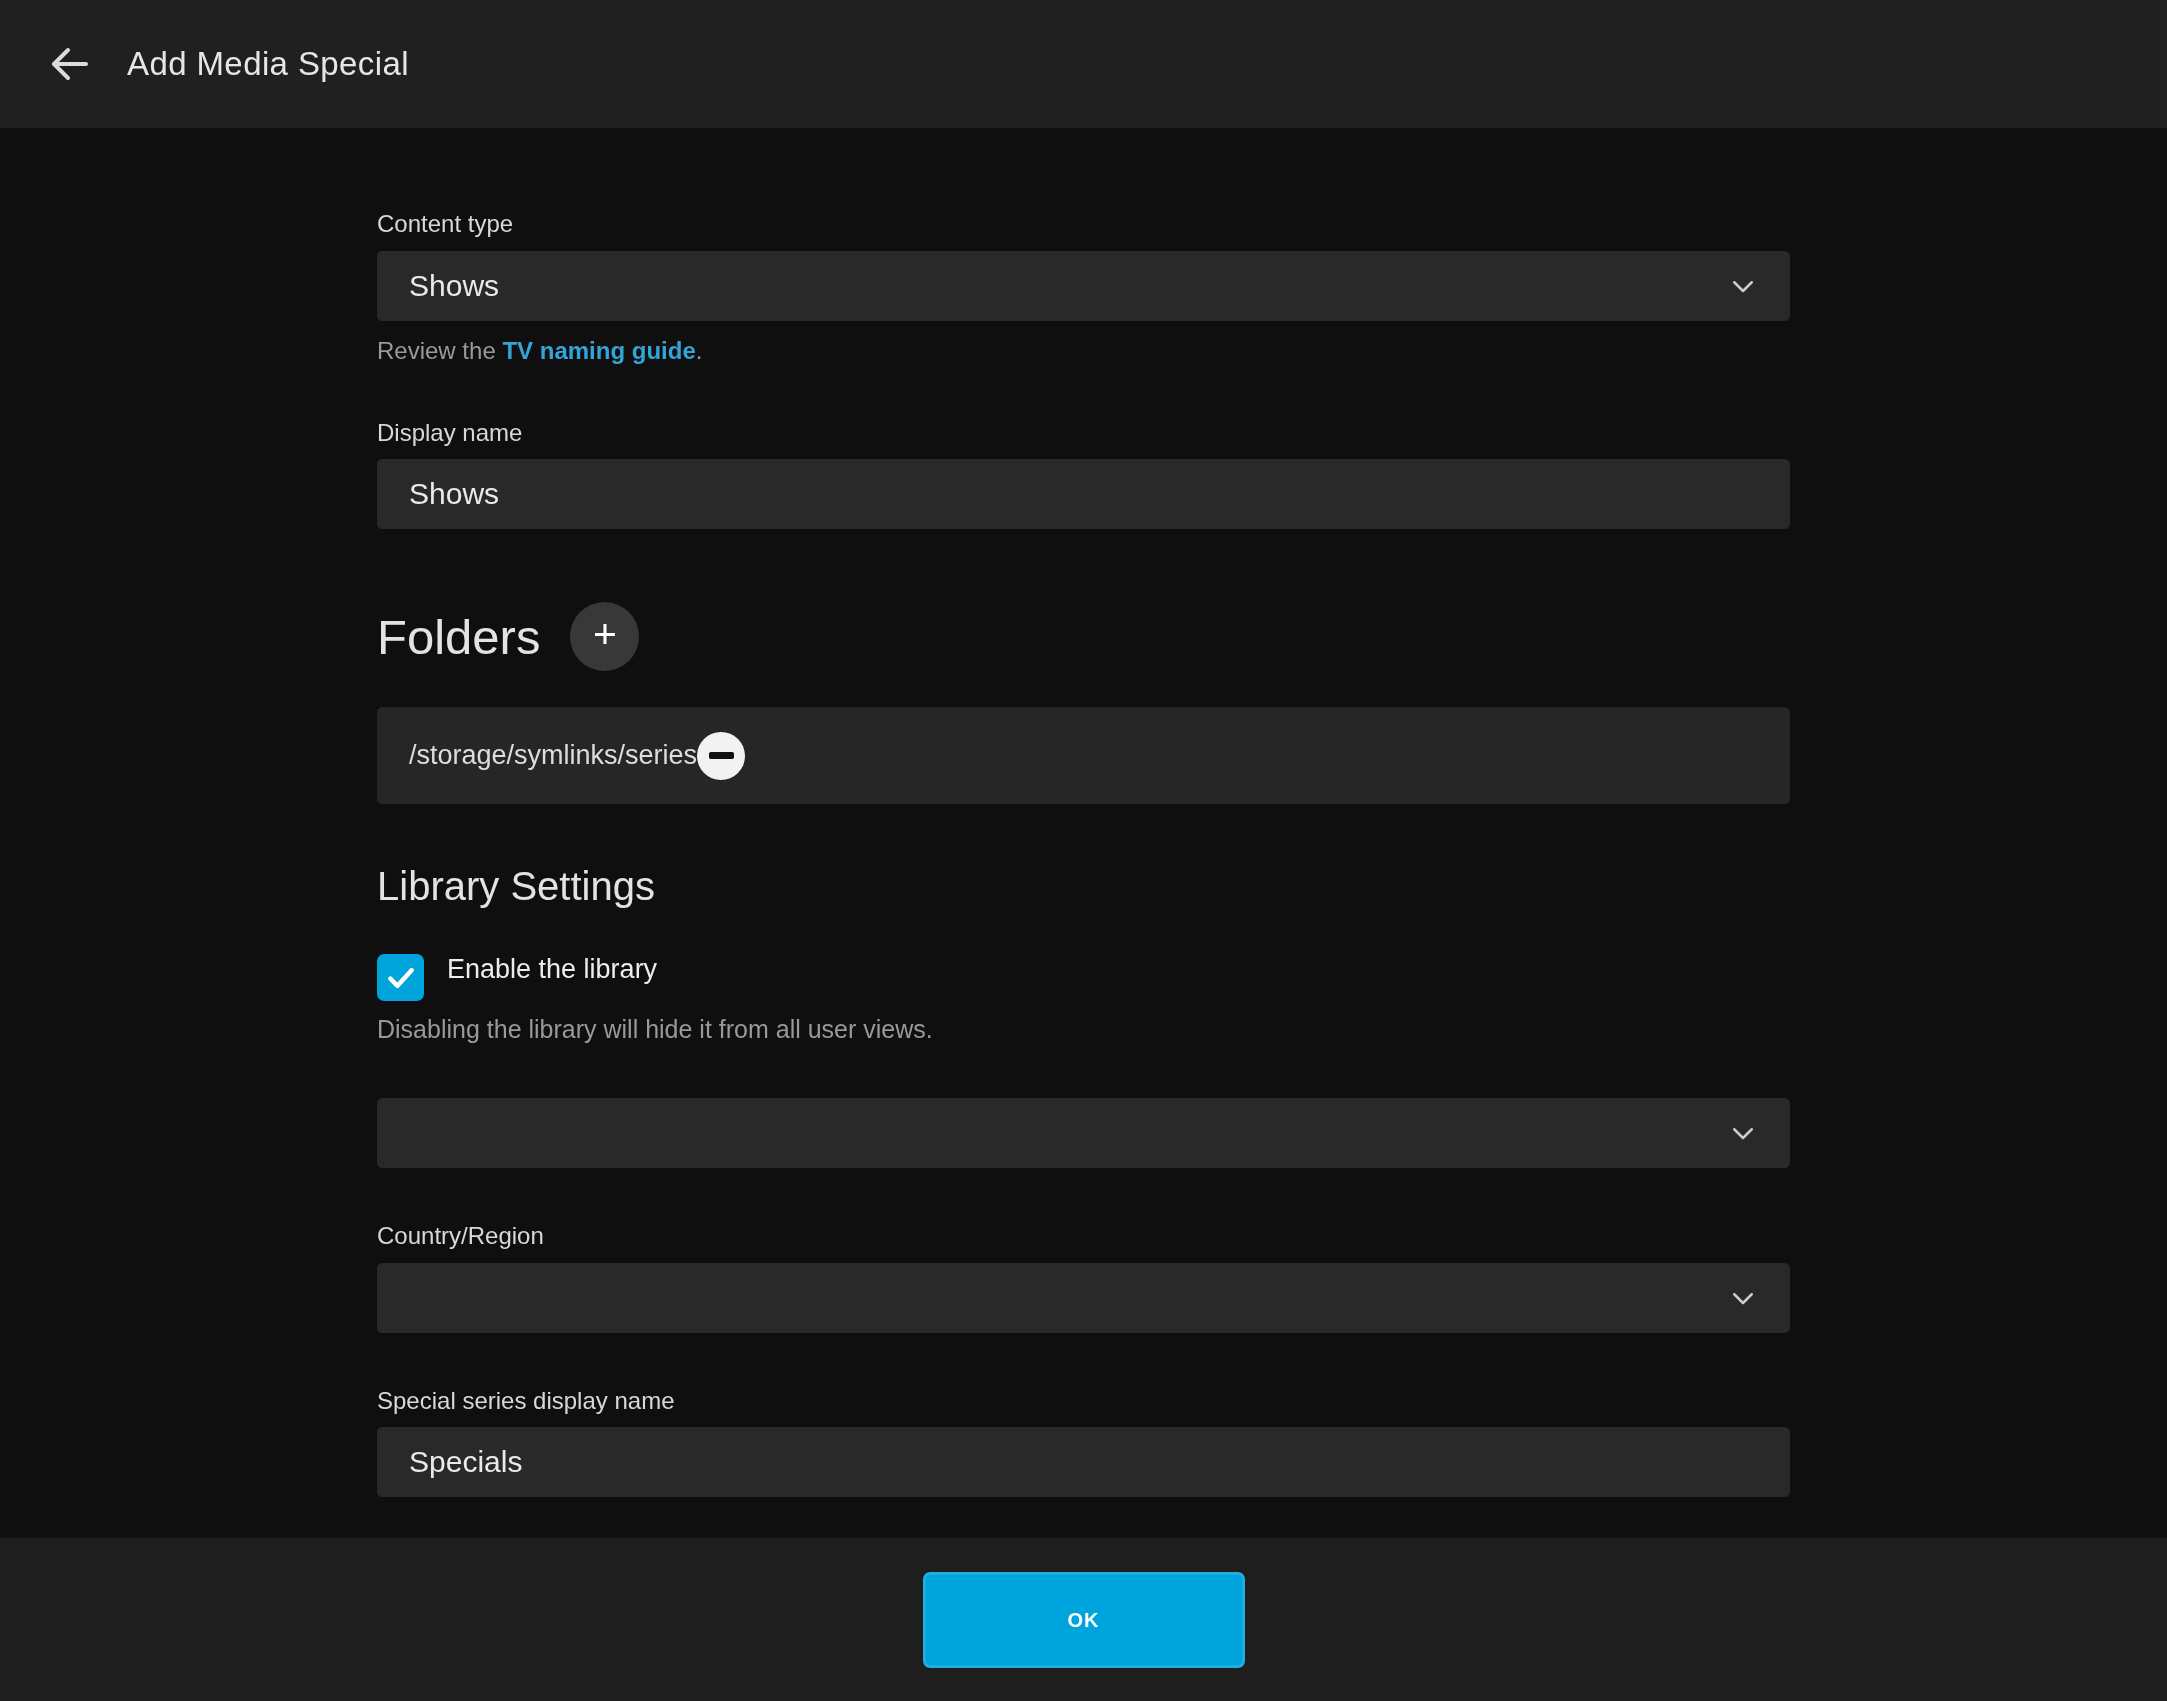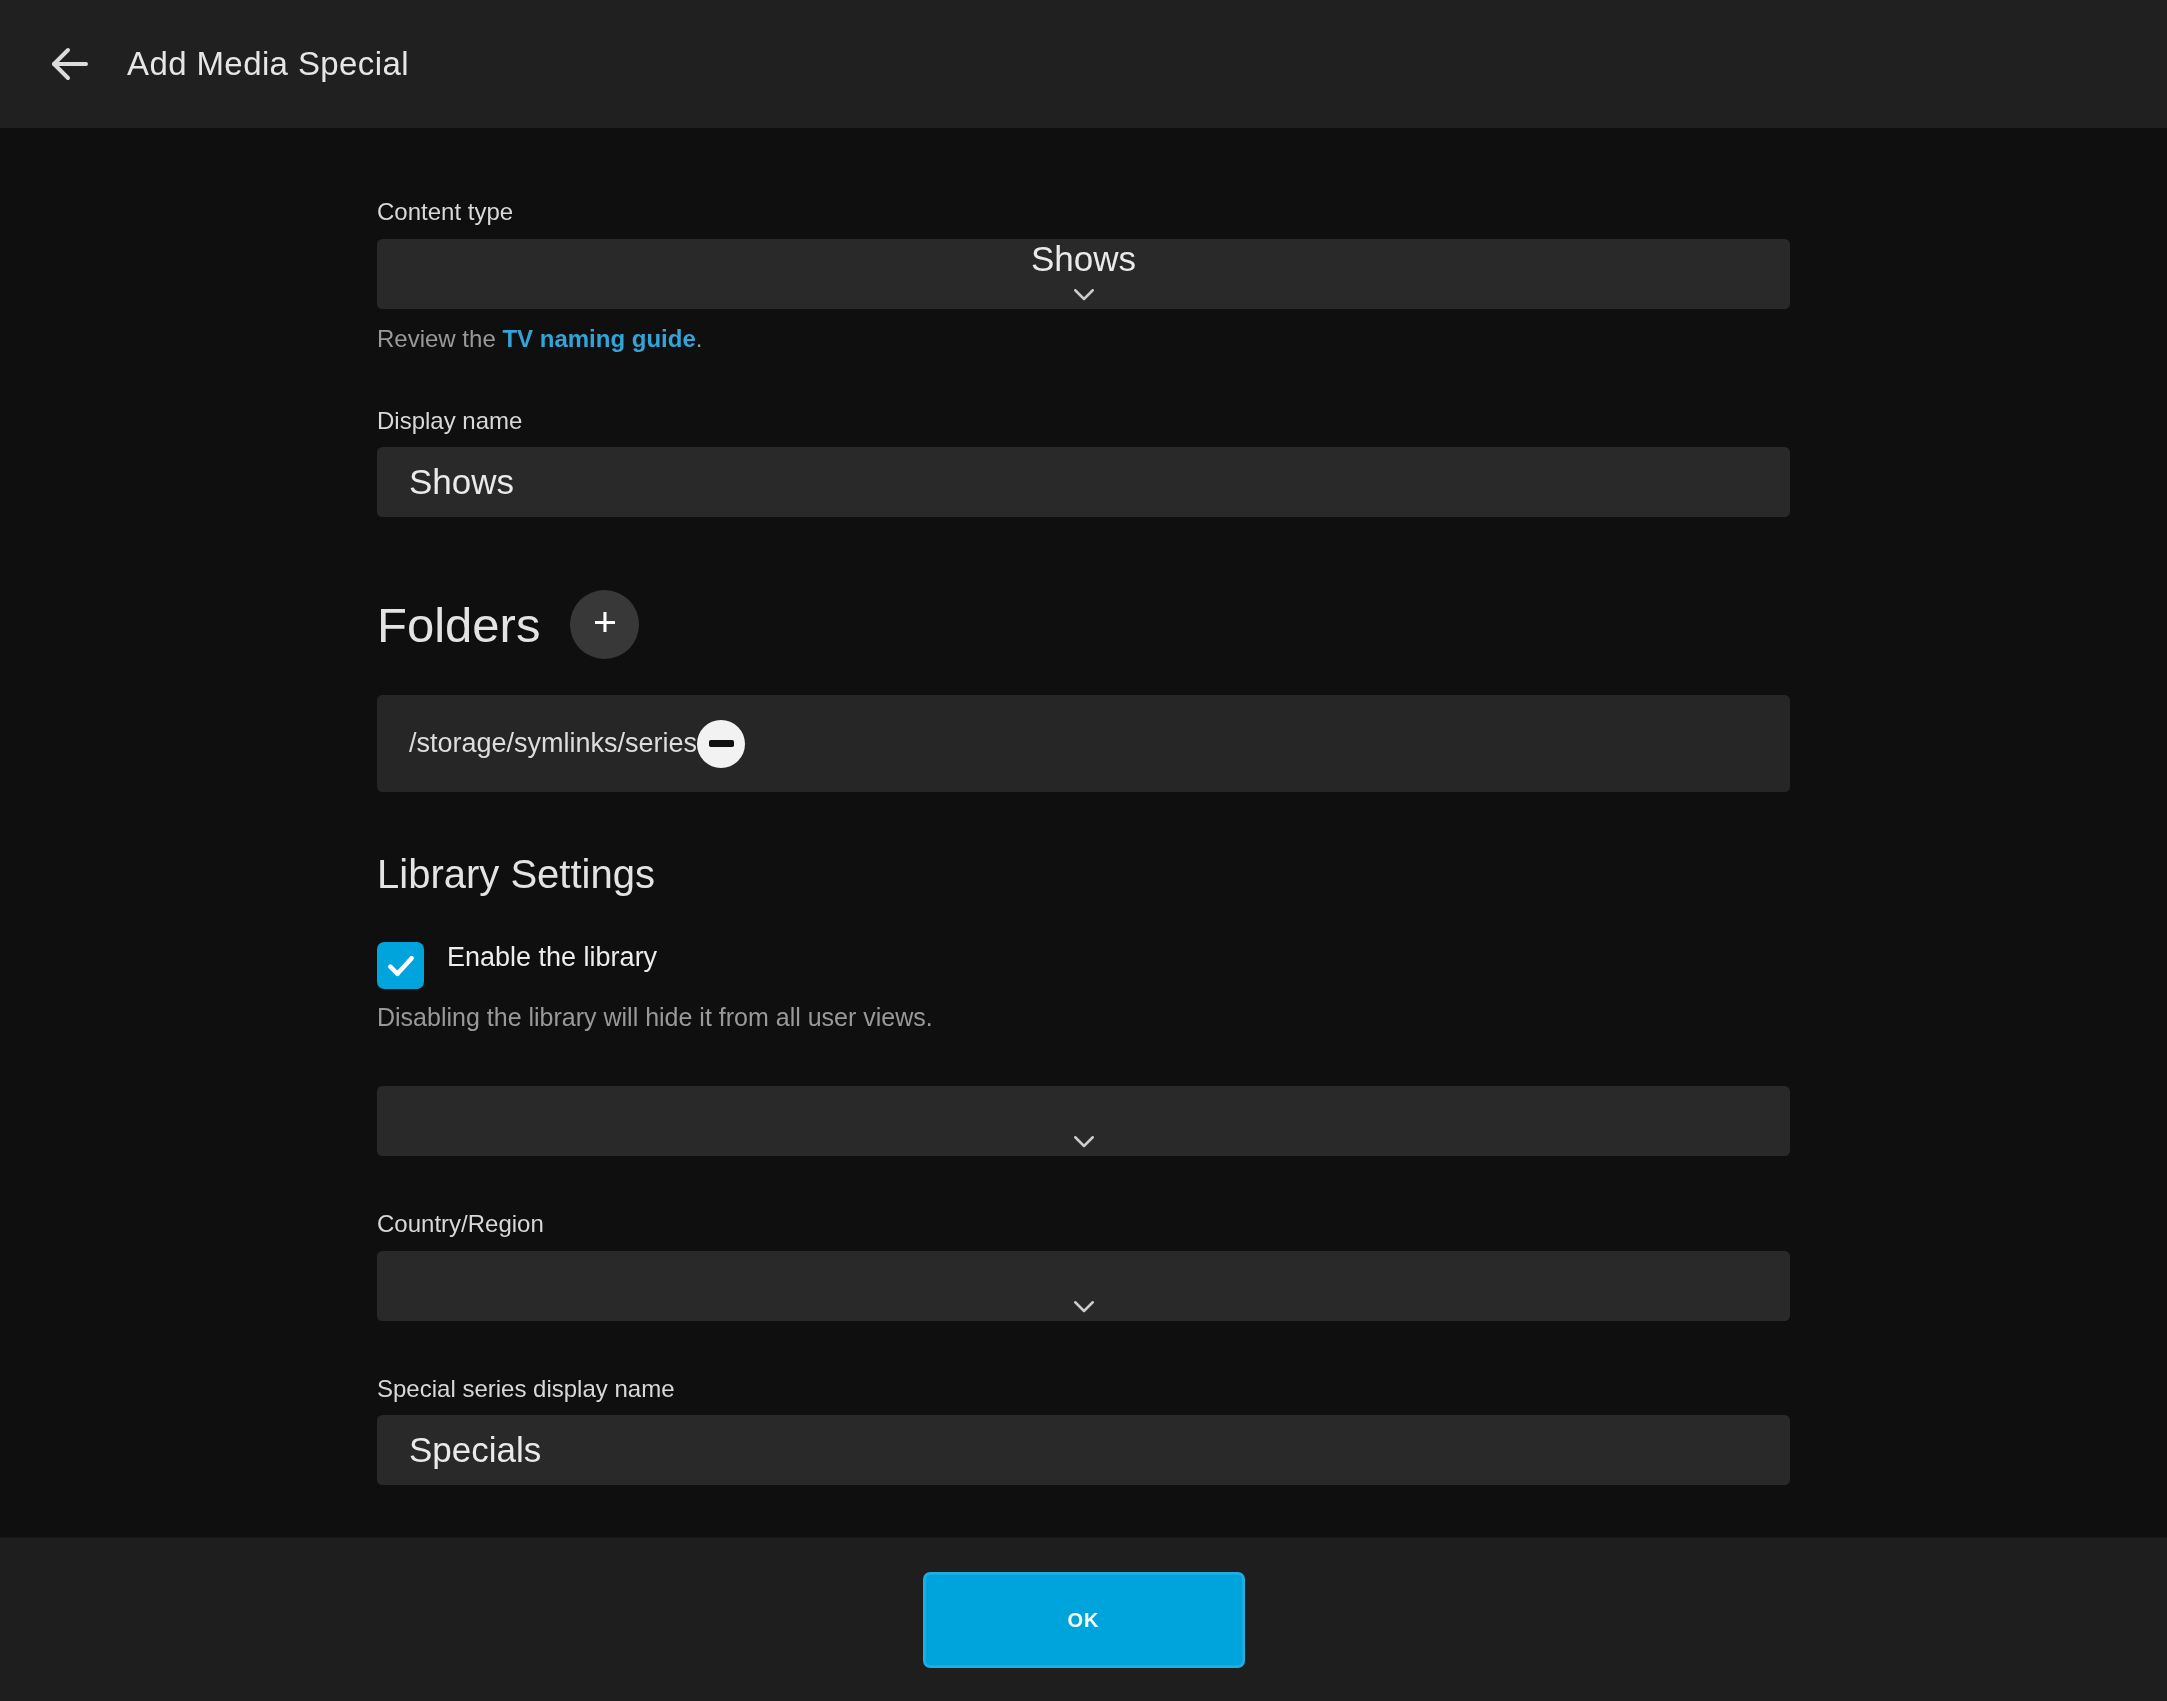--- a/index.html
+++ b/index.html
@@ -40,46 +40,45 @@
   }
 
   
   .main {
     flex: 1 1 auto;
     background: #0f0f0f;
     overflow: hidden;
   }
   .form-col {
     width: 1413px;
-    margin: 0 auto;
+    margin: 12px auto;
     padding-top: 70px;
   }
 
   .field-label {
     display: block;
     font-size: 24px;
     color: #d8d8d8;
     margin-bottom: 12.5px;
   }
 
   .select-box, .text-input {
     width: 100%;
     height: 70px;
     background: #292929;
     border: none;
     border-radius: 5.4px;
     color: #eaeaea;
-    font-size: 35px;
+    font-size: 30px;
     font-family: inherit;
     padding: 0 32px;
     display: flex;
     align-items: center;
     position: relative;
     outline: none;
-    flex-direction: column;
   }
   .select-box { cursor: pointer; justify-content: space-between; }
   .select-box .chevron { flex: 0 0 auto; display: flex; align-items: center; }
   .select-box .chevron svg { width: 30px; height: 30px; }
 
   .helper-line {
     margin-top: 16px;
     font-size: 24px;
     color: #999999;
   }

